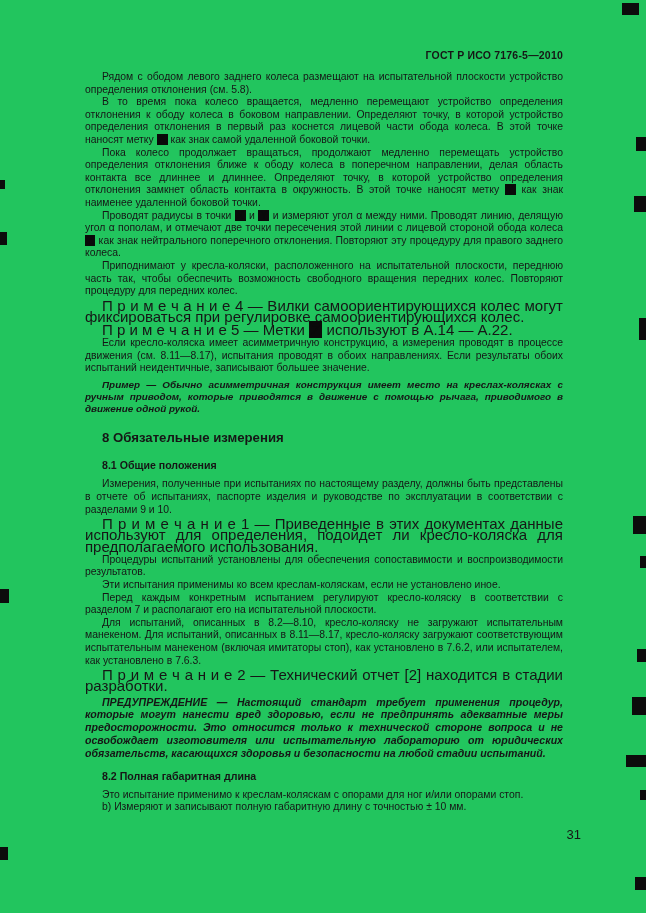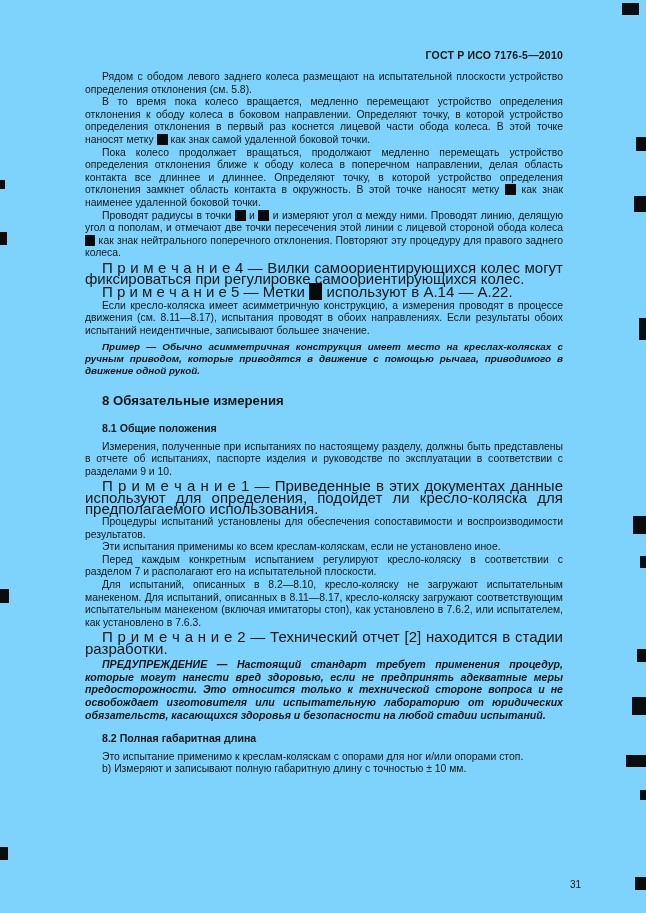--- a/index.html
+++ b/index.html
@@ -4,21 +4,21 @@
 <style>
   html, body {
     margin: 0;
     padding: 0;
     background: #ffffff;
   }
   .page {
     position: relative;
     width: 646px;
     height: 913px;
-    background: #7dd3fc;
+    background: #22c55e;
     font-family: "Liberation Sans", sans-serif;
     color: #161616;
     overflow: hidden;
   }
   .doc-header {
     position: absolute;
     top: 49px;
     left: 85px;
     width: 478px;
     text-align: right;
@@ -78,42 +78,43 @@
     text-indent: 17px;
     font-style: italic;
   }
   .mark {
     background: #0a0a0a;
     color: #0a0a0a;
     padding: 0 2px;
   }
   .page-number {
     position: absolute;
-    top: 879px;
+    top: 827px;
     left: 85px;
     width: 496px;
     text-align: right;
-    font-size: 10px;
+    font-size: 13px;
   }
   .scan-mark {
     position: absolute;
     background: #0c0c0c;
   }
 </style>
 </head>
 <body>
 
 <div class="page" id="page-root">
   <div class="doc-header">ГОСТ Р ИСО 7176-5—2010</div>
 
   <div class="doc-body" id="doc-body">
       <p class="p">Рядом с ободом левого заднего колеса размещают на испытательной плоскости устройство определения отклонения (см. 5.8).</p>
       <p class="p">В то время пока колесо вращается, медленно перемещают устройство определения отклонения к ободу колеса в боковом направлении. Определяют точку, в которой устройство определения отклонения в первый раз коснется лицевой части обода колеса. В этой точке наносят метку <span class="mark">X</span> как знак самой удаленной боковой точки.</p>
       <p class="p">Пока колесо продолжает вращаться, продолжают медленно перемещать устройство определения отклонения ближе к ободу колеса в поперечном направлении, делая область контакта все длиннее и длиннее. Определяют точку, в которой устройство определения отклонения замкнет область контакта в окружность. В этой точке наносят метку <span class="mark">Y</span> как знак наименее удаленной боковой точки.</p>
       <p class="p">Проводят радиусы в точки <span class="mark">X</span> и <span class="mark">Y</span> и измеряют угол α между ними. Проводят линию, делящую угол α пополам, и отмечают две точки пересечения этой линии с лицевой стороной обода колеса <span class="mark">Z</span> как знак нейтрального поперечного отклонения. Повторяют эту процедуру для правого заднего колеса.</p>
+      <p class="p">Приподнимают у кресла-коляски, расположенного на испытательной плоскости, переднюю часть так, чтобы обеспечить возможность свободного вращения передних колес. Повторяют процедуру для передних колес.</p>
       <p class="note">П р и м е ч а н и е  4 — Вилки самоориентирующихся колес могут фиксироваться при регулировке самоориентирующихся колес.</p>
       <p class="note">П р и м е ч а н и е  5 — Метки <span class="mark">Z</span> используют в А.14 — А.22.</p>
       <p class="p">Если кресло-коляска имеет асимметричную конструкцию, а измерения проводят в процессе движения (см. 8.11—8.17), испытания проводят в обоих направлениях. Если результаты обоих испытаний неидентичные, записывают большее значение.</p>
       <p class="example">Пример — Обычно асимметричная конструкция имеет место на креслах-колясках с ручным приводом, которые приводятся в движение с помощью рычага, приводимого в движение одной рукой.</p>
       <p class="h1">8 Обязательные измерения</p>
       <p class="hsub">8.1 Общие положения</p>
       <p class="p">Измерения, полученные при испытаниях по настоящему разделу, должны быть представлены в отчете об испытаниях, паспорте изделия и руководстве по эксплуатации в соответствии с разделами 9 и 10.</p>
       <p class="note">П р и м е ч а н и е  1 — Приведенные в этих документах данные используют для определения, подойдет ли кресло-коляска для  предполагаемого использования.</p>
       <p class="p">Процедуры испытаний установлены для обеспечения сопоставимости и воспроизводимости результатов.</p>
       <p class="p">Эти испытания применимы ко всем креслам-коляскам, если не установлено иное.</p>

